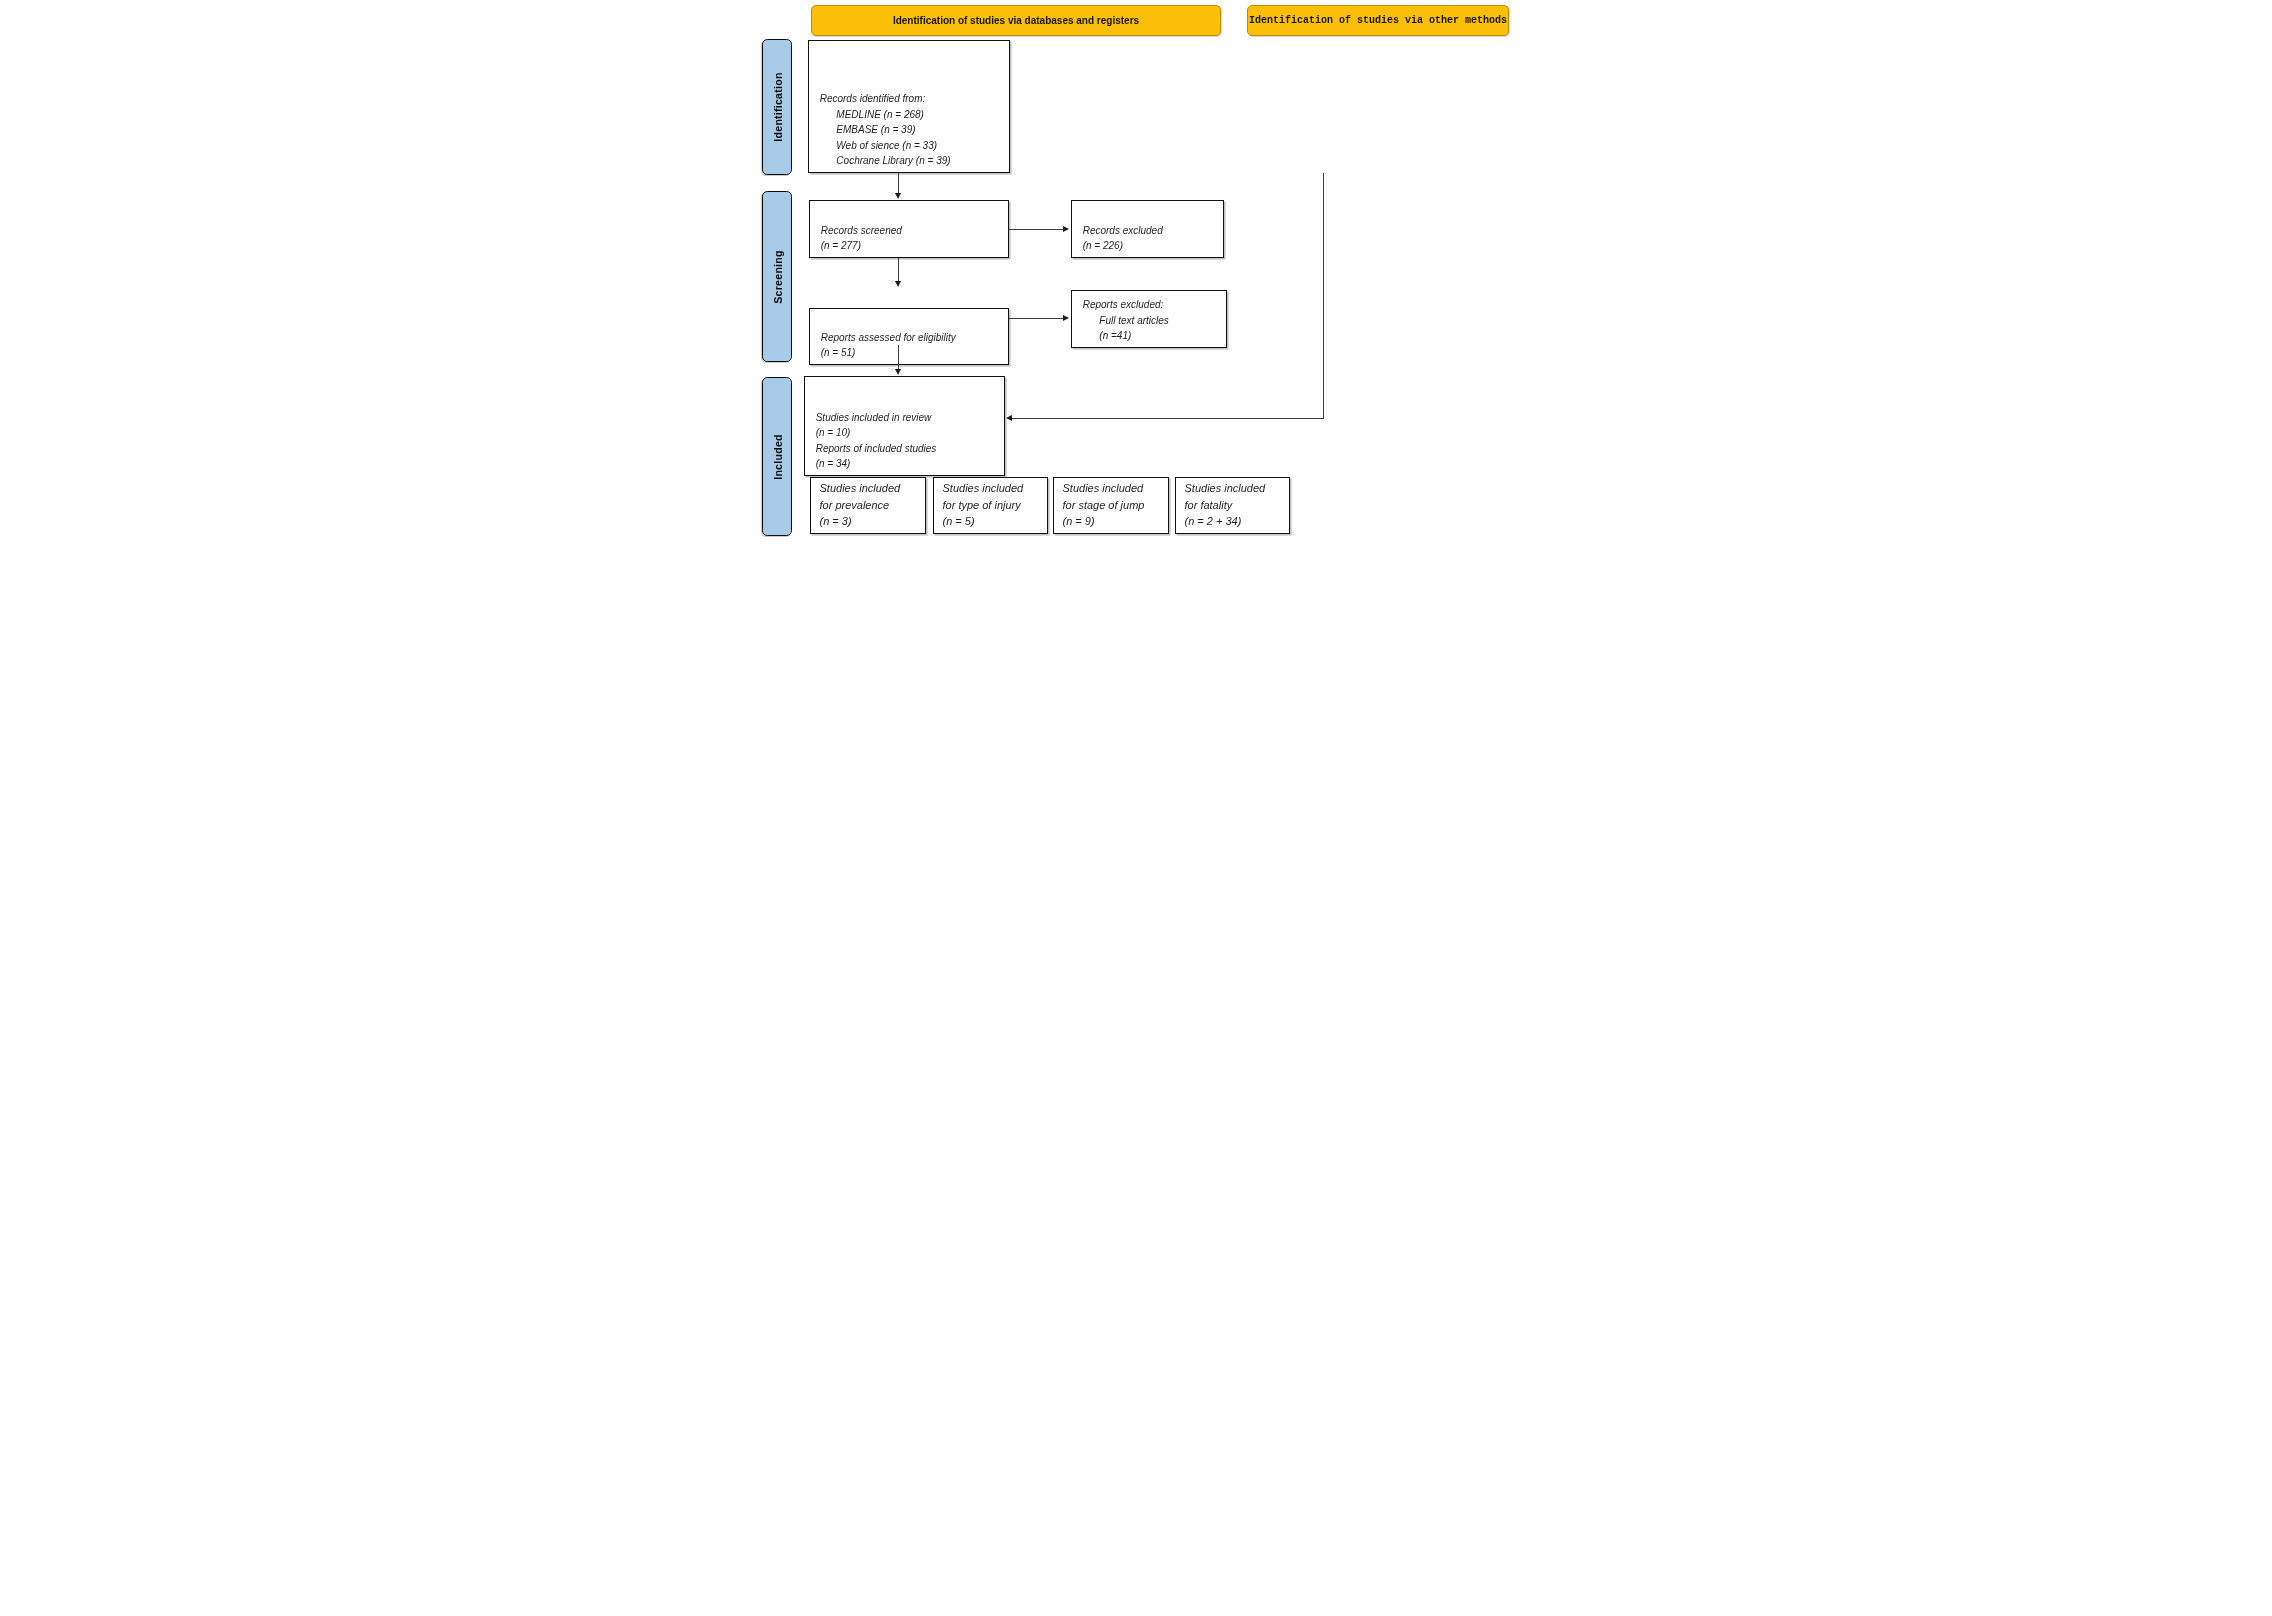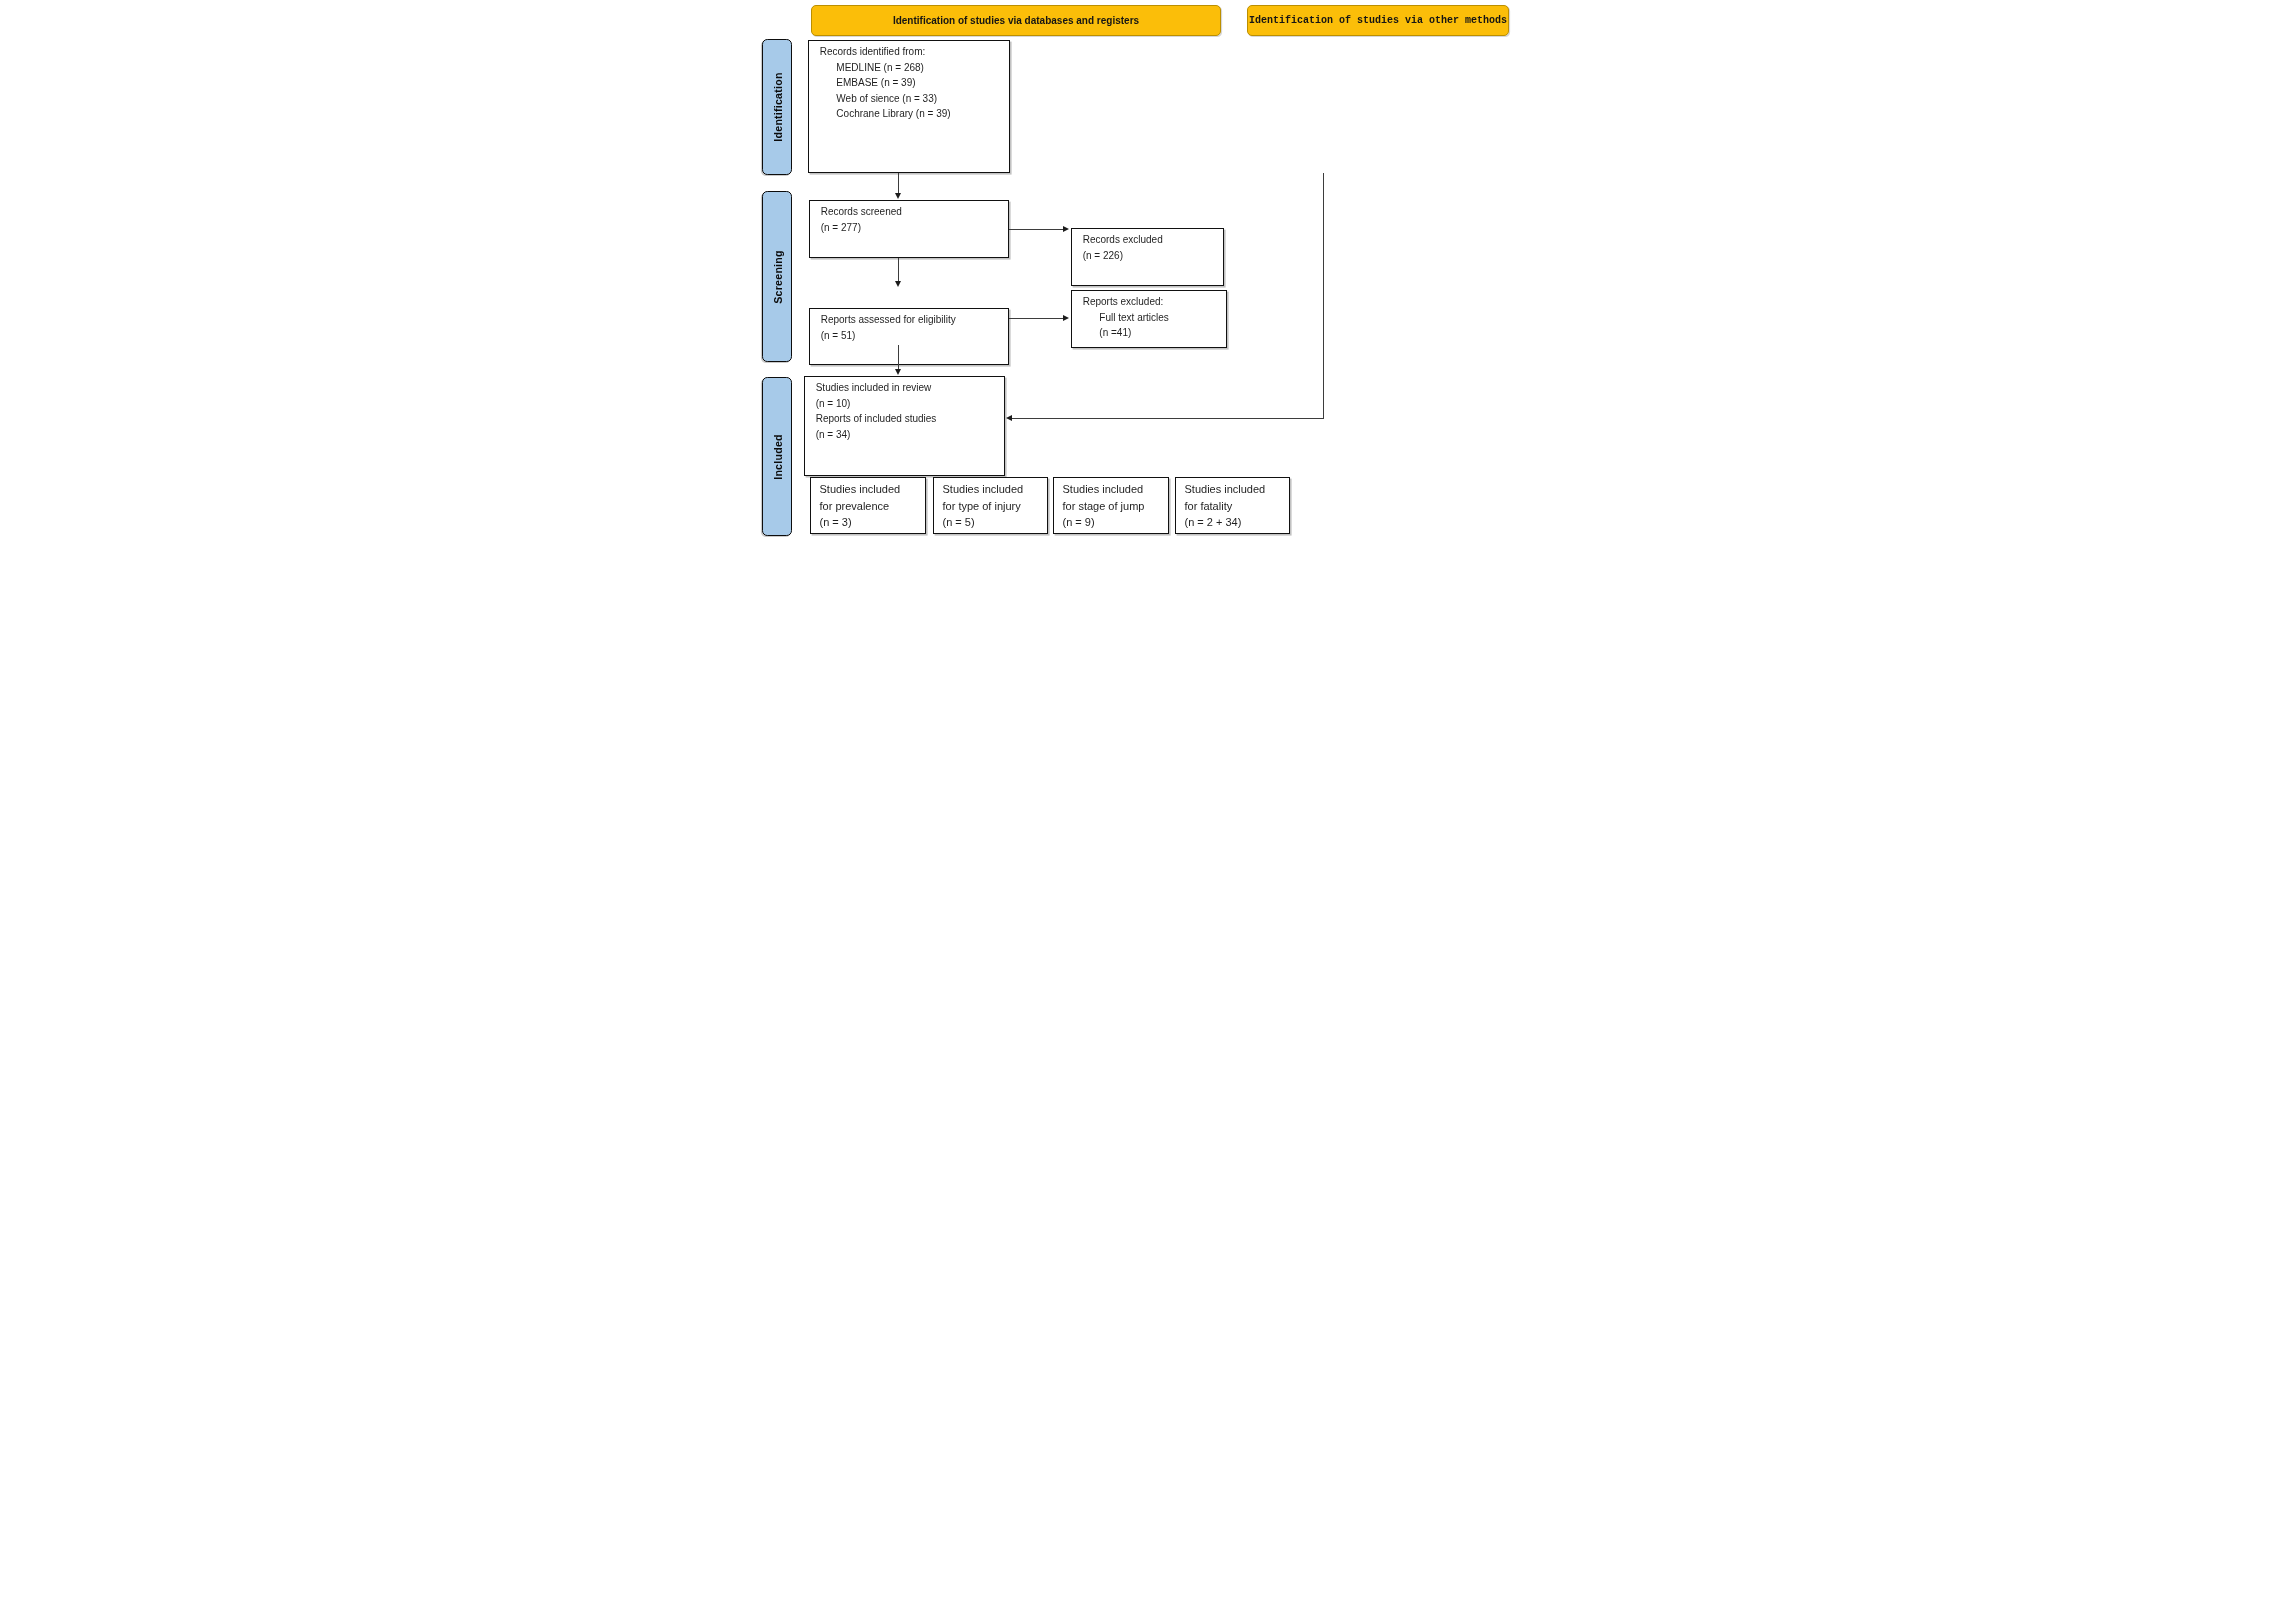--- a/index.html
+++ b/index.html
@@ -22,21 +22,21 @@
     box-shadow:-1.1px 1.1px 0 rgba(120,120,120,0.4);
   }
   .lane span {
     transform:rotate(-90deg); font-weight:bold; font-size:10.7px;
     white-space:nowrap; color:#0b0b0b; letter-spacing:0.2px;
   }
   
   .fbox {
     position:absolute; background:#ffffff; border:1.6px solid #111111;
     box-shadow:1.6px 1.6px 0 rgba(120,120,120,0.45);
-    display:flex; align-items:flex-start; box-sizing:border-box;
+    display:flex; align-items:flex-end; box-sizing:border-box;font-style:italic;
   }
   .fbox .txt {
     white-space:pre-line; font-size:10px; line-height:1.55;
     padding:3.2px 4.3px 3.2px 10.7px; color:#1f1f1f;
   }
   .fbox.small .txt { font-size:11px; line-height:1.5; padding-left:8.5px; }
   
   .vl { position:absolute; width:1.1px; background:#3d3d3d; }
   .hl { position:absolute; height:1.1px; background:#3d3d3d; }
   .ah-down {
@@ -82,21 +82,21 @@
 &nbsp;&nbsp;&nbsp;&nbsp;&nbsp;&nbsp;MEDLINE (n = 268)
 &nbsp;&nbsp;&nbsp;&nbsp;&nbsp;&nbsp;EMBASE (n = 39)
 &nbsp;&nbsp;&nbsp;&nbsp;&nbsp;&nbsp;Web of sience (n = 33)
 &nbsp;&nbsp;&nbsp;&nbsp;&nbsp;&nbsp;Cochrane Library (n = 39)</div>
   </div>
 
   <div class="fbox" style="left:52px; top:200px; width:200px; height:58px;">
     <div class="txt">Records screened
 (n = 277)</div>
   </div>
-  <div class="fbox" style="left:314px; top:200px; width:153px; height:58px;margin-top:28px;">
+  <div class="fbox" style="left:314px; top:200px; width:153px; height:58px;">
     <div class="txt">Records excluded
 (n = 226)</div>
   </div>
 
   <div class="fbox" style="left:52px; top:288px; width:200px; height:57px;margin-top:20px;">
     <div class="txt">Reports assessed for eligibility
 (n = 51)</div>
   </div>
   <div class="fbox" style="left:314px; top:290px; width:156px; height:58px;">
     <div class="txt">Reports excluded:

